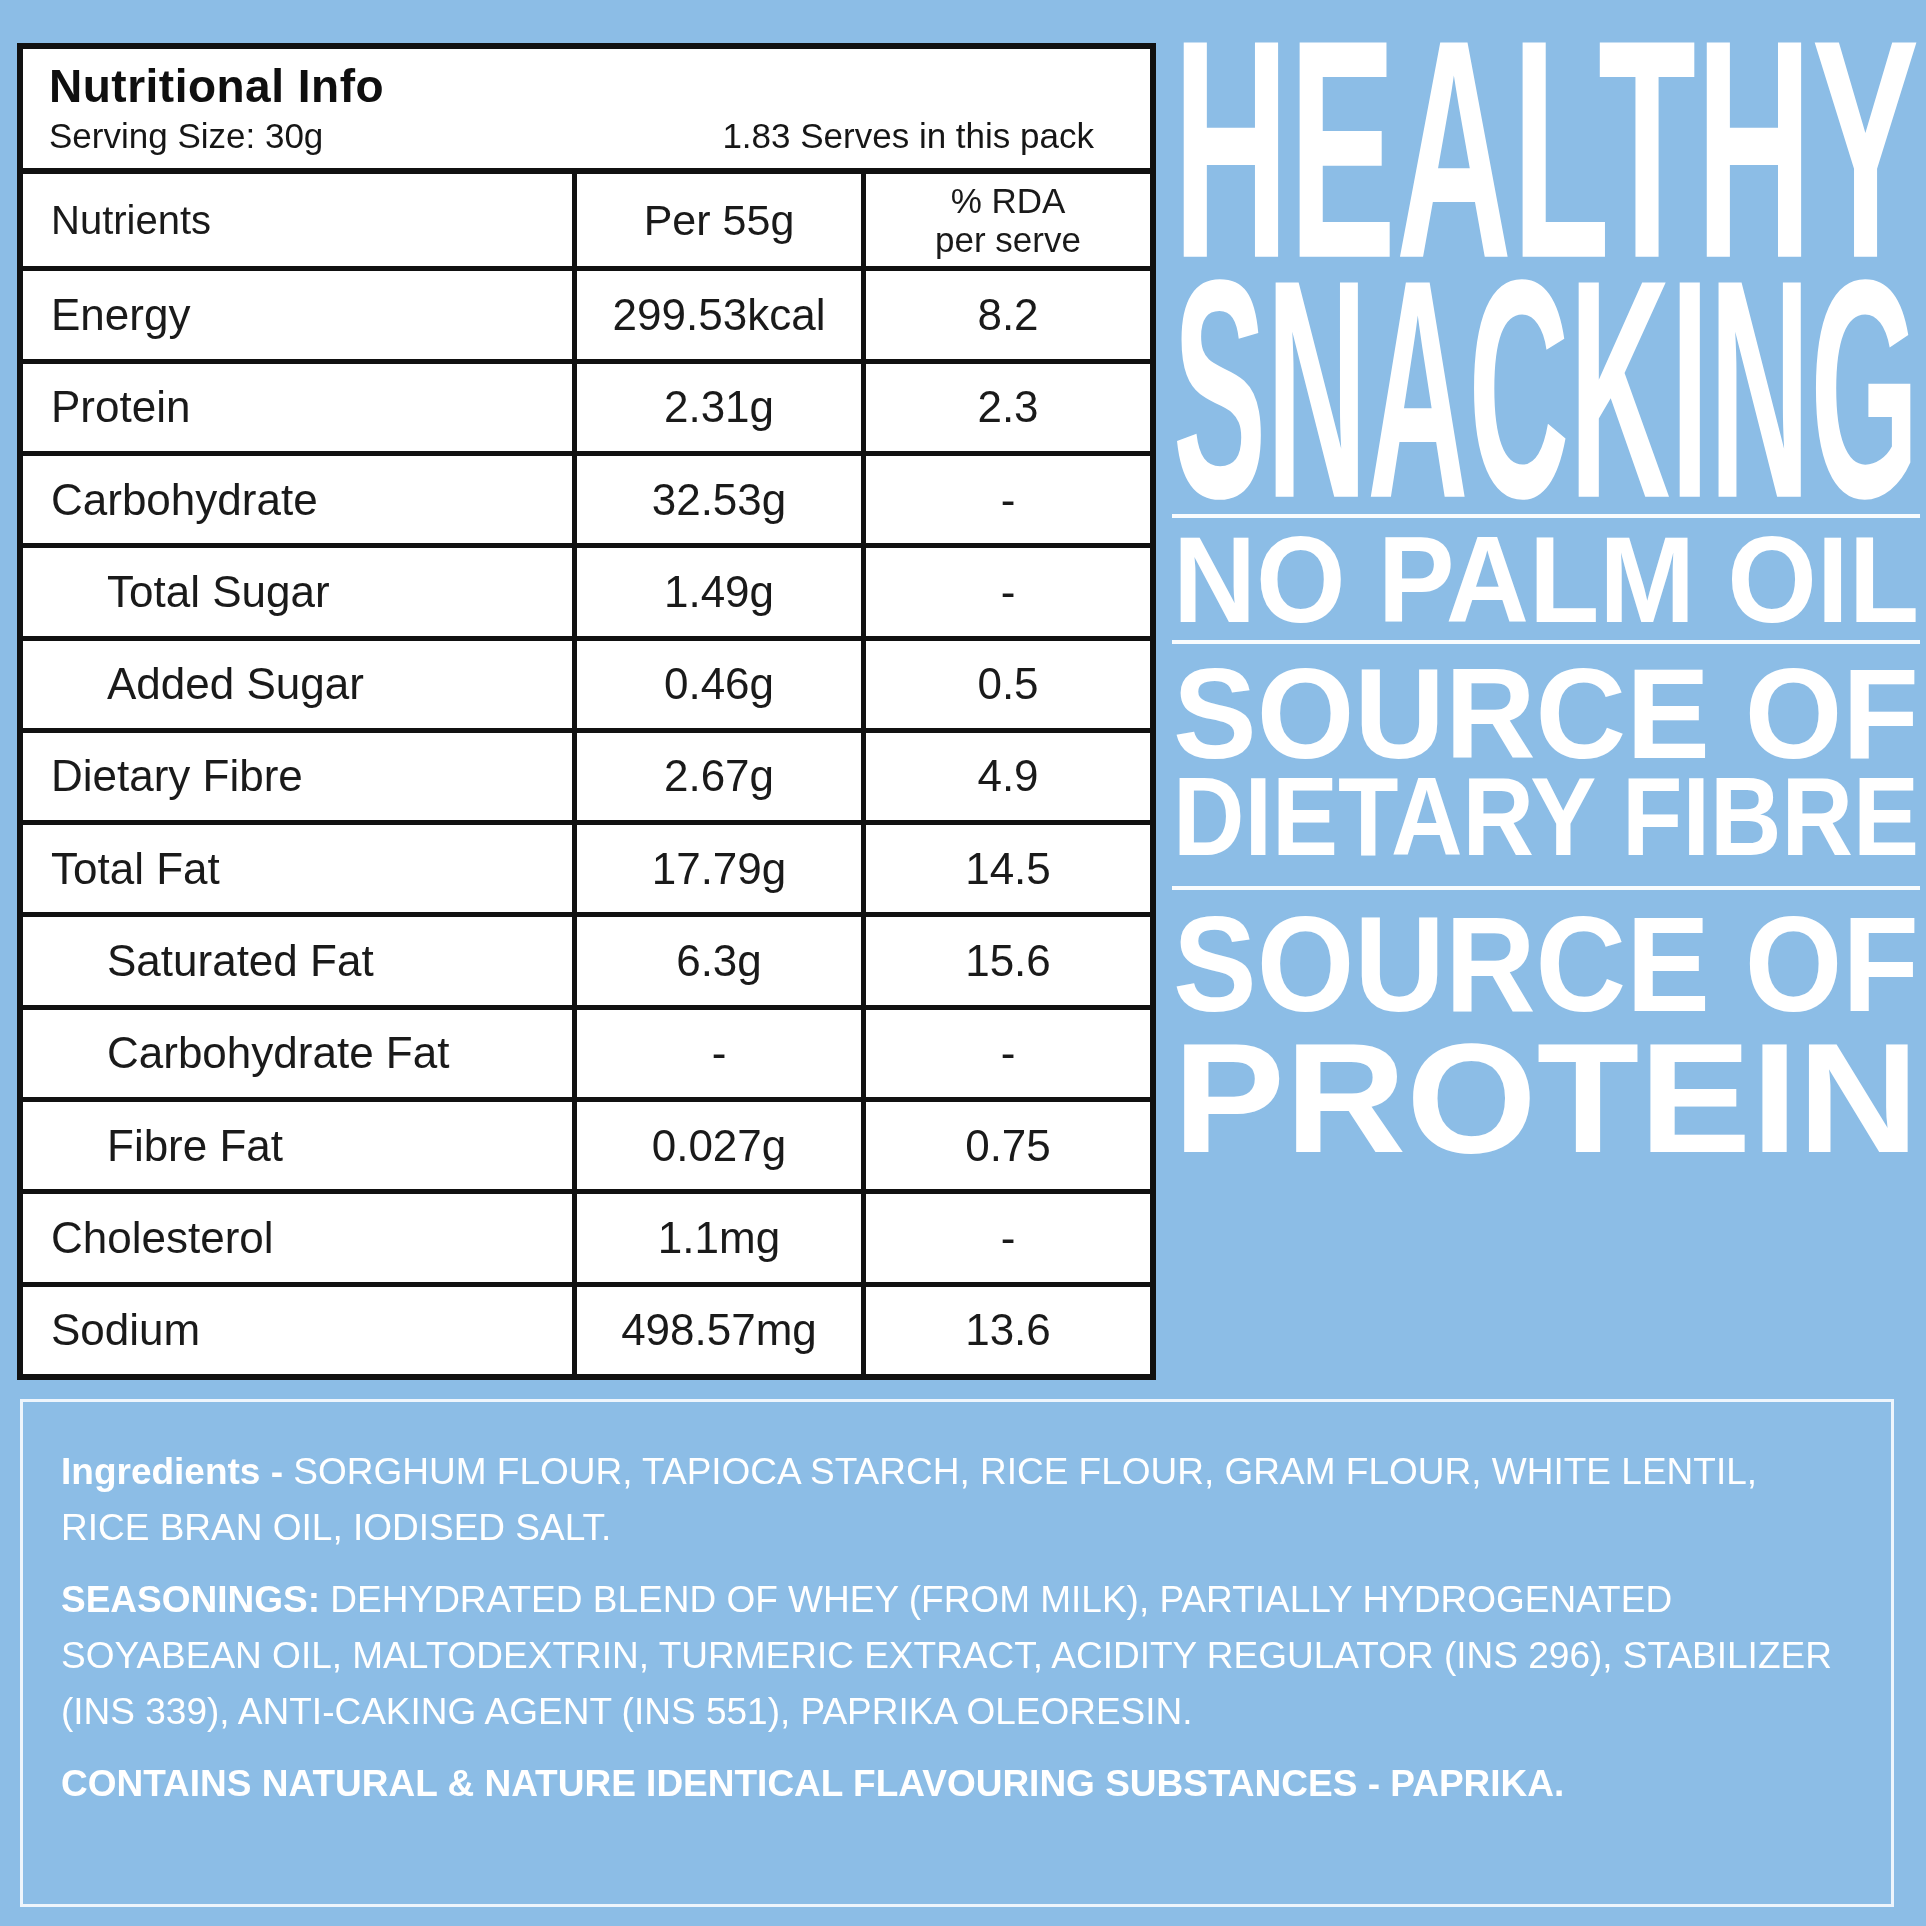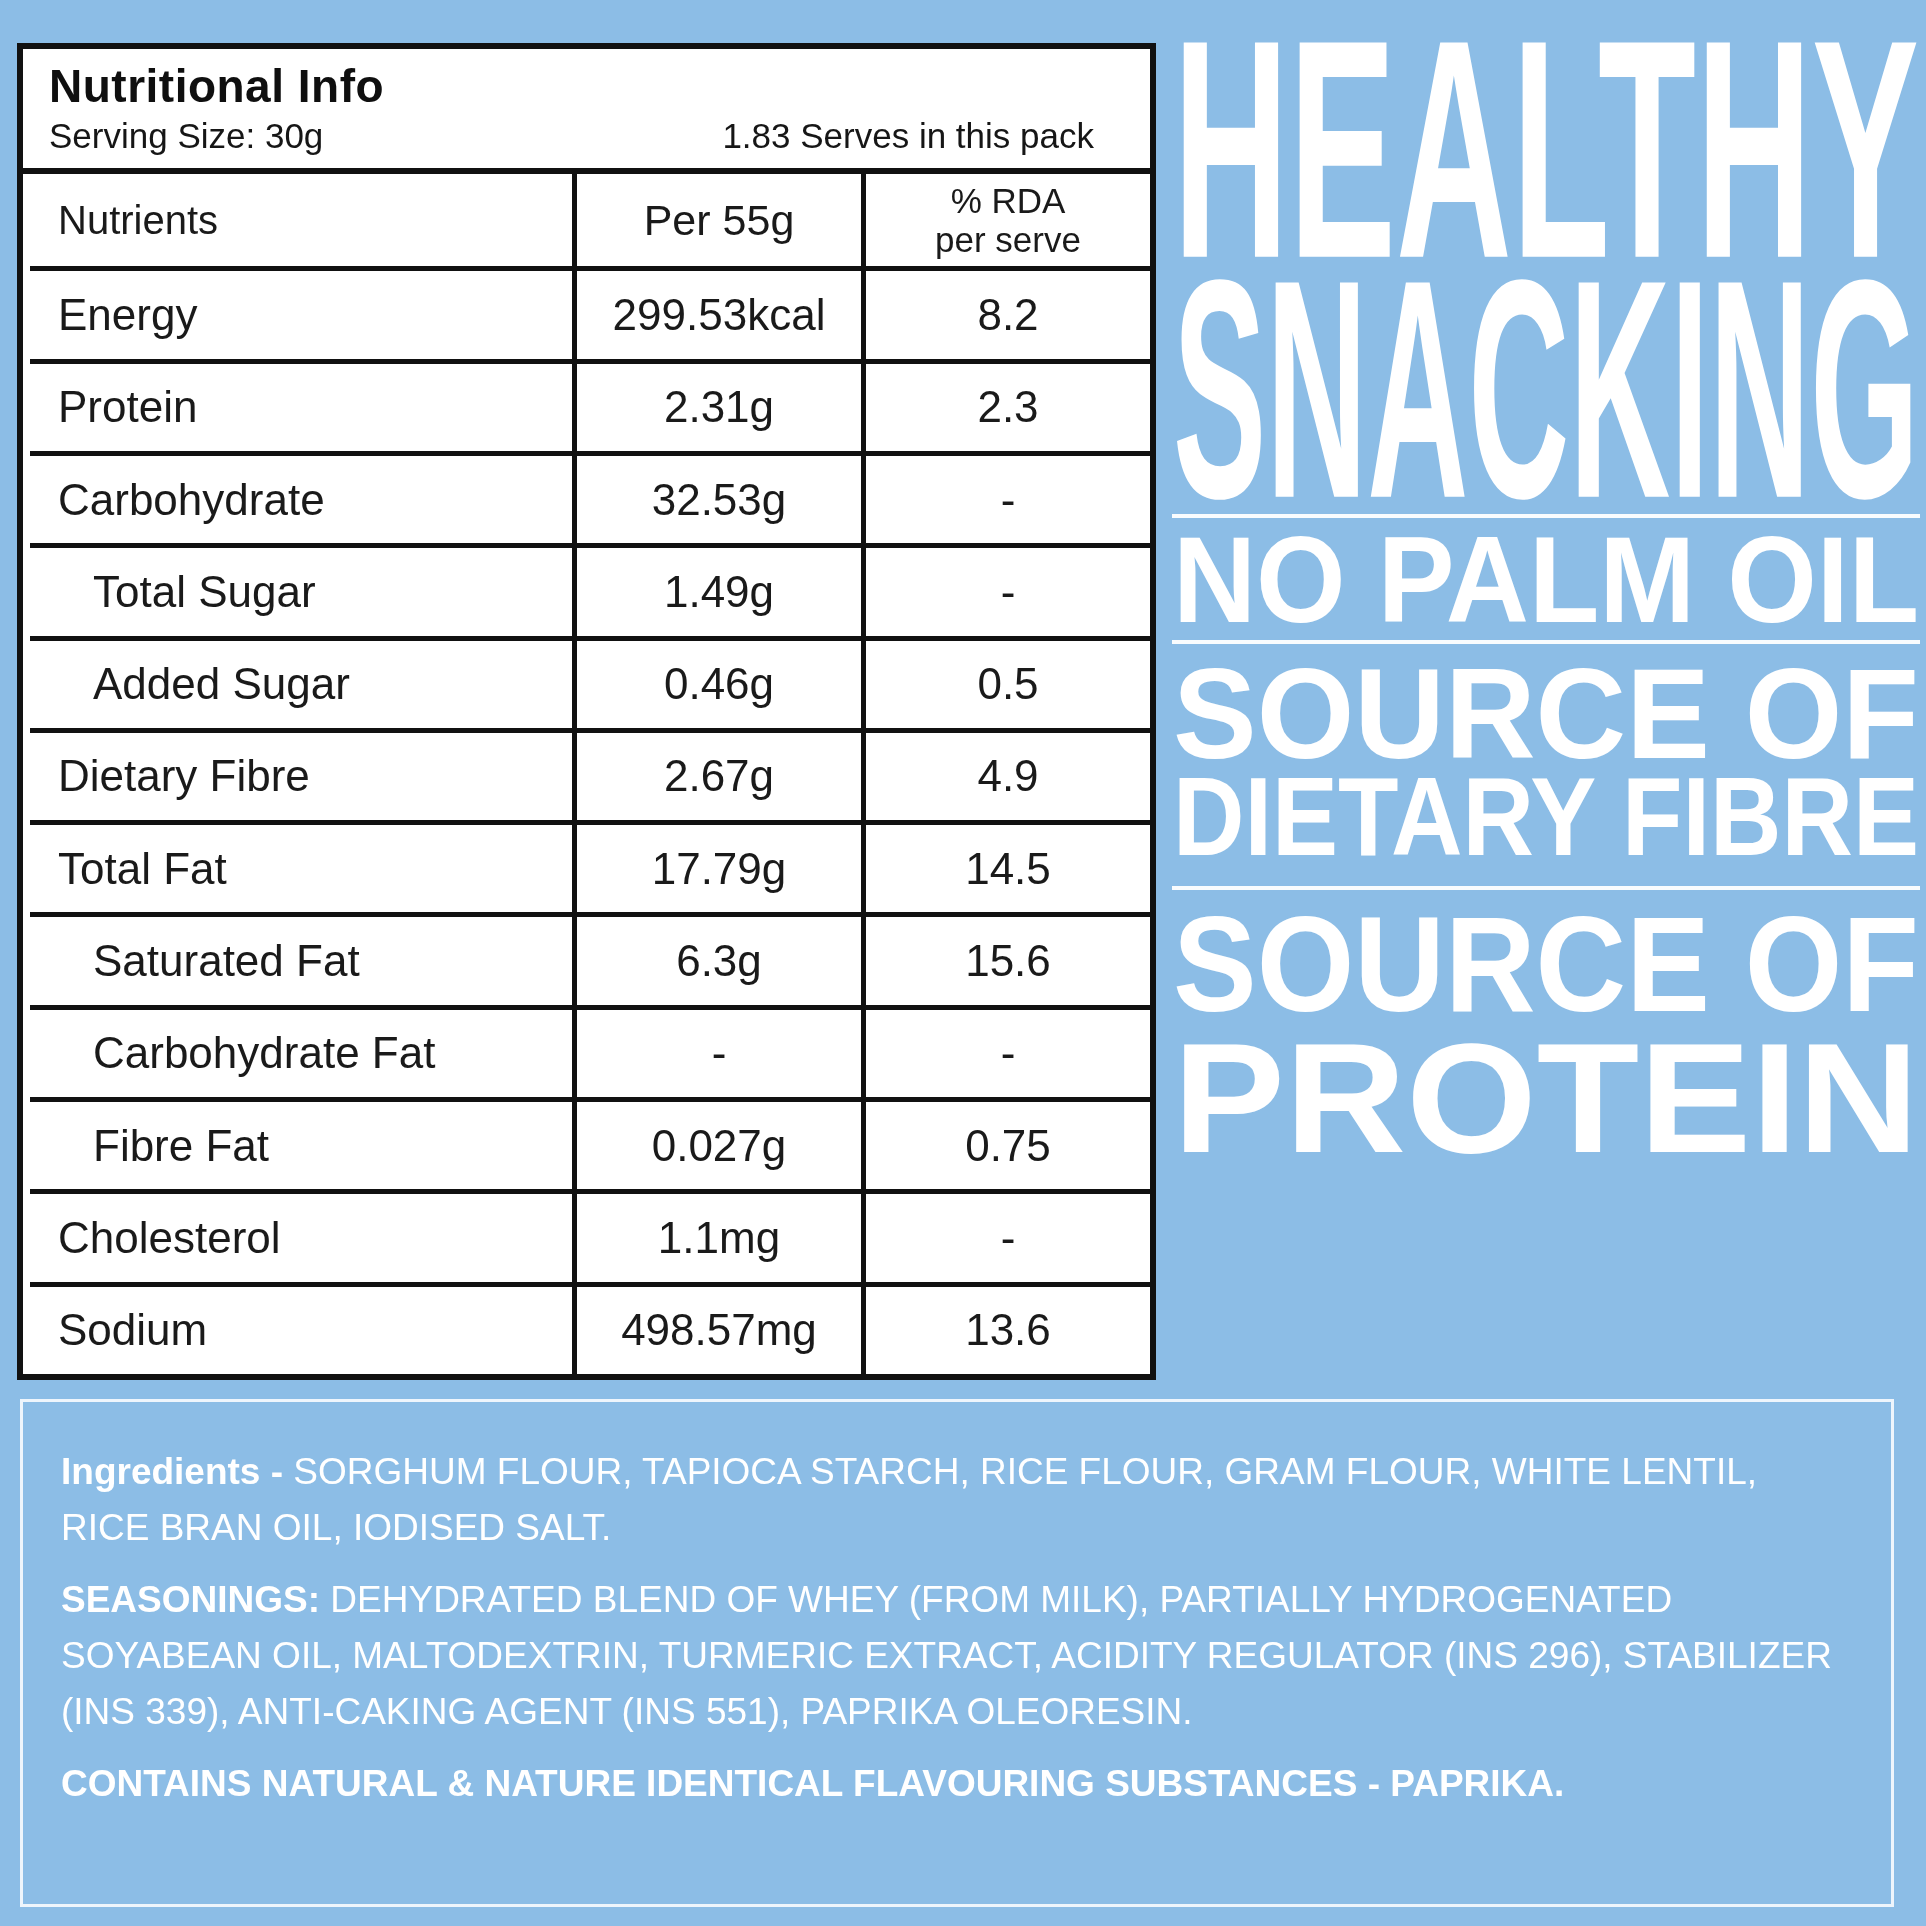--- a/index.html
+++ b/index.html
@@ -46,22 +46,22 @@
     grid-auto-rows: 1fr;
   }
   .c {
     display: flex;
     align-items: center;
     font-size: 44px;
     border-top: 5px solid #111111;
     color: #1a1a1a;
   }
   .t-grid .c:nth-child(-n+3) { border-top: none; }
-  .c-name { padding-left: 28px; border-right: 5px solid #111111; margin-left: 7px; }
-  .c-name.indent { padding-left: 63px; }
+  .c-name { padding-left: 28px; border-right: 5px solid #111111; }
+  .c-name.indent { padding-left: 84px; }
   .c-val { justify-content: center; text-align: center; border-right: 5px solid #111111; }
   .c-rda { justify-content: center; text-align: left; }
   .h-name { font-size: 40px; }
   .h-val  { font-size: 43px; }
   .h-rda  { flex-direction: column; justify-content: center; font-size: 35px; line-height: 1.12; }
 
   
   .claims {
     position: absolute;
     left: 1172px; top: 26px;

